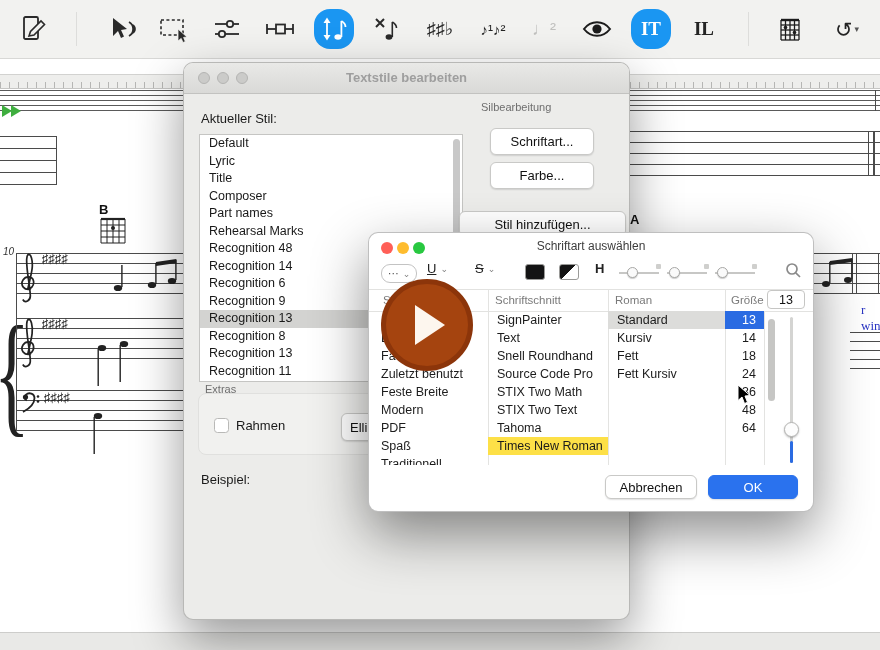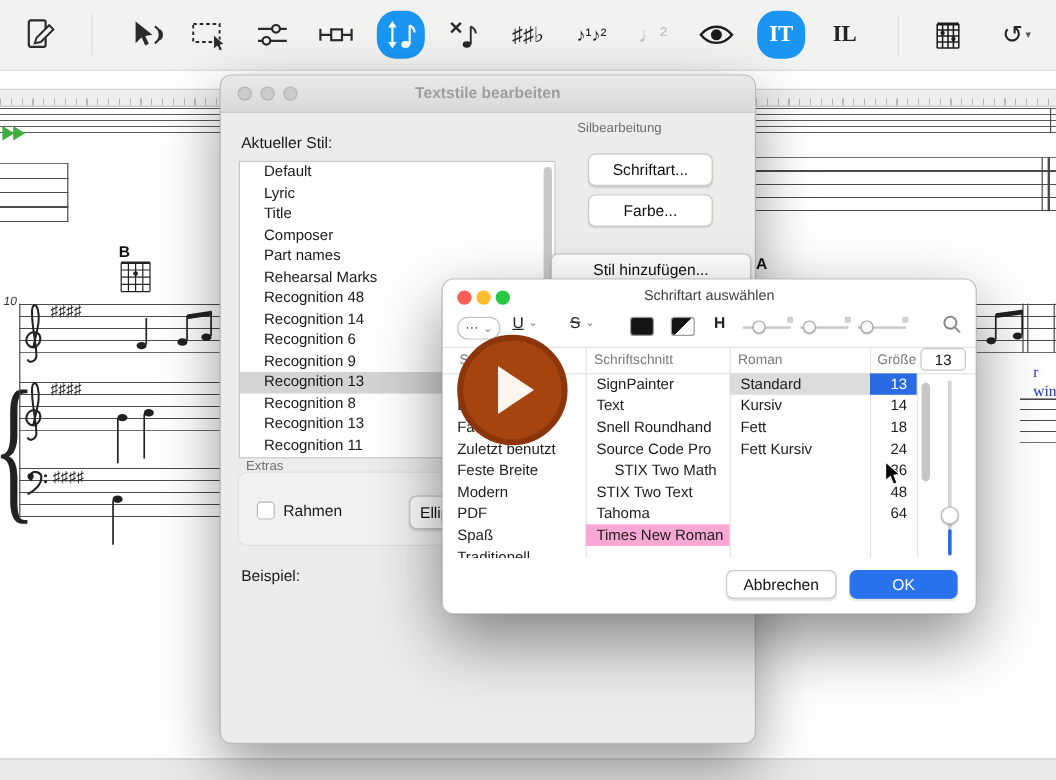--- a/index.html
+++ b/index.html
@@ -39,39 +39,39 @@
   .btn.blue{background:#2a72ee;border-color:#2a72ee;color:#fff;}
 
   
   .d1{position:absolute;left:183px;top:62px;width:445px;height:556px;background:#ececea;border:1px solid rgba(0,0,0,.22);border-radius:10px;box-shadow:0 20px 50px rgba(0,0,0,.4);z-index:10;overflow:hidden;}
   .d1 .titlebar{position:absolute;left:0;top:0;width:100%;height:30px;background:linear-gradient(#e9e9e7,#d9d9d7);border-bottom:1px solid #c2c2c0;}
   .d1 .dot{position:absolute;top:9px;width:12px;height:12px;border-radius:50%;background:#cbcbc9;border:1px solid #b4b4b2;box-sizing:border-box;}
   .d1 .title{position:absolute;left:0;top:0;width:100%;line-height:30px;text-align:center;font-size:13px;font-weight:600;color:#9e9e9e;}
   .d1 .label{position:absolute;font-size:13px;color:#1a1a1a;}
   .d1 .grplabel{position:absolute;font-size:11px;color:#6e6e6e;}
   .d1list{position:absolute;left:15px;top:71px;width:262px;height:246px;background:#fff;border:1px solid #c5c5c3;overflow:hidden;}
-  .d1list .r{height:17.5px;line-height:17.5px;font-size:12.5px;color:#191919;padding-left:20px;white-space:nowrap;}
+  .d1list .r{height:17.5px;line-height:17.5px;font-size:12.5px;color:#191919;padding-left:9px;white-space:nowrap;}
   .d1list .r.sel{background:#d3d3d1;}
   .d1list .thumb{position:absolute;right:2px;top:4px;width:7px;height:198px;background:#c8c8c8;border-radius:4px;}
   .extras{position:absolute;left:14px;top:330px;width:418px;height:60px;background:#f1f1ef;border:1px solid #e0e0de;border-radius:8px;}
   .checkbox{position:absolute;width:15px;height:15px;background:#fff;border:1px solid #b9b9b7;border-radius:3.5px;box-sizing:border-box;}
   .examplebox{position:absolute;left:14px;top:427px;width:408px;height:101px;background:#fff;border:1px solid #c5c5c3;}
   .examplebox .txt{position:absolute;left:8px;top:7px;font-family:"Liberation Serif",serif;font-size:13px;color:#000;}
 
   
   .d2{position:absolute;left:368px;top:232px;width:444px;height:278px;background:#fff;border:1px solid rgba(0,0,0,.25);border-radius:10px;box-shadow:0 22px 55px rgba(0,0,0,.45);z-index:20;overflow:hidden;}
   .d2 .title{position:absolute;left:0;top:6px;width:100%;text-align:center;font-size:12px;color:#3d3d3d;}
   .traffic{position:absolute;top:9px;width:12px;height:12px;border-radius:50%;}
   .d2 .hdr{position:absolute;font-size:11.5px;color:#7a7a7a;}
   .d2 .hline{position:absolute;left:0;width:100%;height:1px;background:#e2e2e0;}
   .vsep{position:absolute;width:1px;background:#e3e3e1;top:56px;height:176px;}
   .col{position:absolute;top:78px;height:154px;overflow:hidden;}
   .col .r{height:18px;line-height:18px;font-size:12.5px;color:#1c1c1c;padding-left:12px;white-space:nowrap;overflow:hidden;}
   .col .r.selgray{background:#dcdcda;}
-  .col .r.selorange{background:#f9a8d4;}
+  .col .r.selorange{background:#fde047;}
   .col.sizes .r{padding:0 8px 0 0;text-align:right;}
   .col .r.selblue{background:#2a6be2;color:#fff;}
   .popup{position:absolute;top:28px;display:flex;align-items:center;font-size:13px;color:#222;}
   .popup .chev{font-size:9px;color:#808080;margin-left:4px;}
   .well{position:absolute;top:31px;width:20px;height:16px;border:1px solid #9a9a98;border-radius:3px;box-sizing:border-box;}
   .slider{position:absolute;top:34px;width:40px;height:12px;}
   .slider .track{position:absolute;left:0;top:5px;width:40px;height:2px;background:#c7c7c5;}
   .slider .knob{position:absolute;top:0;width:11px;height:11px;border-radius:50%;background:#fafafa;border:1px solid #a8a8a6;box-sizing:border-box;box-shadow:0 1px 1px rgba(0,0,0,.2);}
   .slider .cap{position:absolute;right:-2px;top:-3px;width:5px;height:5px;background:#cfcfcd;border-radius:1px;}
   .sizefield{position:absolute;left:398px;top:57px;width:38px;height:19px;border:1px solid #c6c6c4;border-radius:4px;background:#fff;font-size:12.5px;color:#111;display:flex;align-items:center;justify-content:center;box-sizing:border-box;}
@@ -395,21 +395,21 @@
       <div class="r">PDF</div>
       <div class="r">Spaß</div>
       <div class="r">Traditionell</div>
     </div>
 
     <div class="col" style="left:119px;width:120px">
       <div class="r" style="padding-left:9px">SignPainter</div>
       <div class="r" style="padding-left:9px">Text</div>
       <div class="r" style="padding-left:9px">Snell Roundhand</div>
       <div class="r" style="padding-left:9px">Source Code Pro</div>
-      <div class="r" style="padding-left:24px">STIX Two Math</div>
+      <div class="r" style="padding-left:9px">STIX Two Math</div>
       <div class="r" style="padding-left:9px">STIX Two Text</div>
       <div class="r" style="padding-left:9px">Tahoma</div>
       <div class="r selorange" style="padding-left:9px">Times New Roman</div>
     </div>
 
     <div class="col" style="left:239px;width:117px">
       <div class="r selgray" style="padding-left:9px">Standard</div>
       <div class="r" style="padding-left:9px">Kursiv</div>
       <div class="r" style="padding-left:9px">Fett</div>
       <div class="r" style="padding-left:9px">Fett Kursiv</div>

